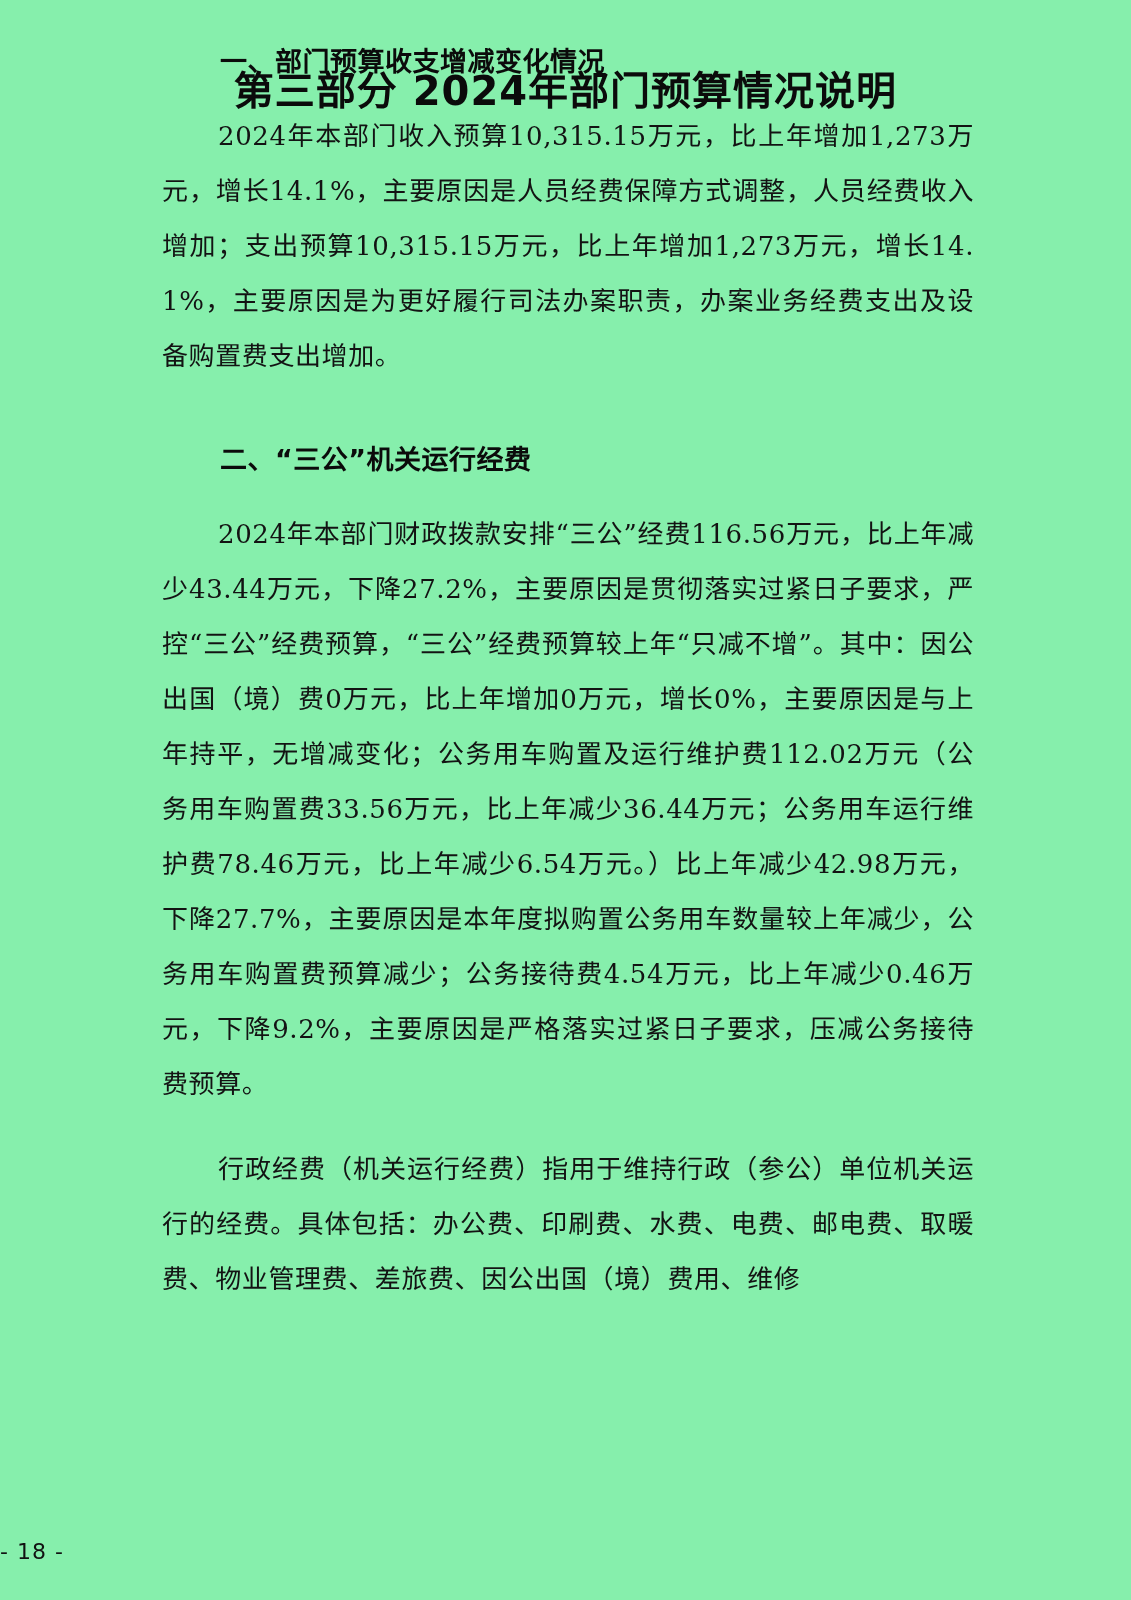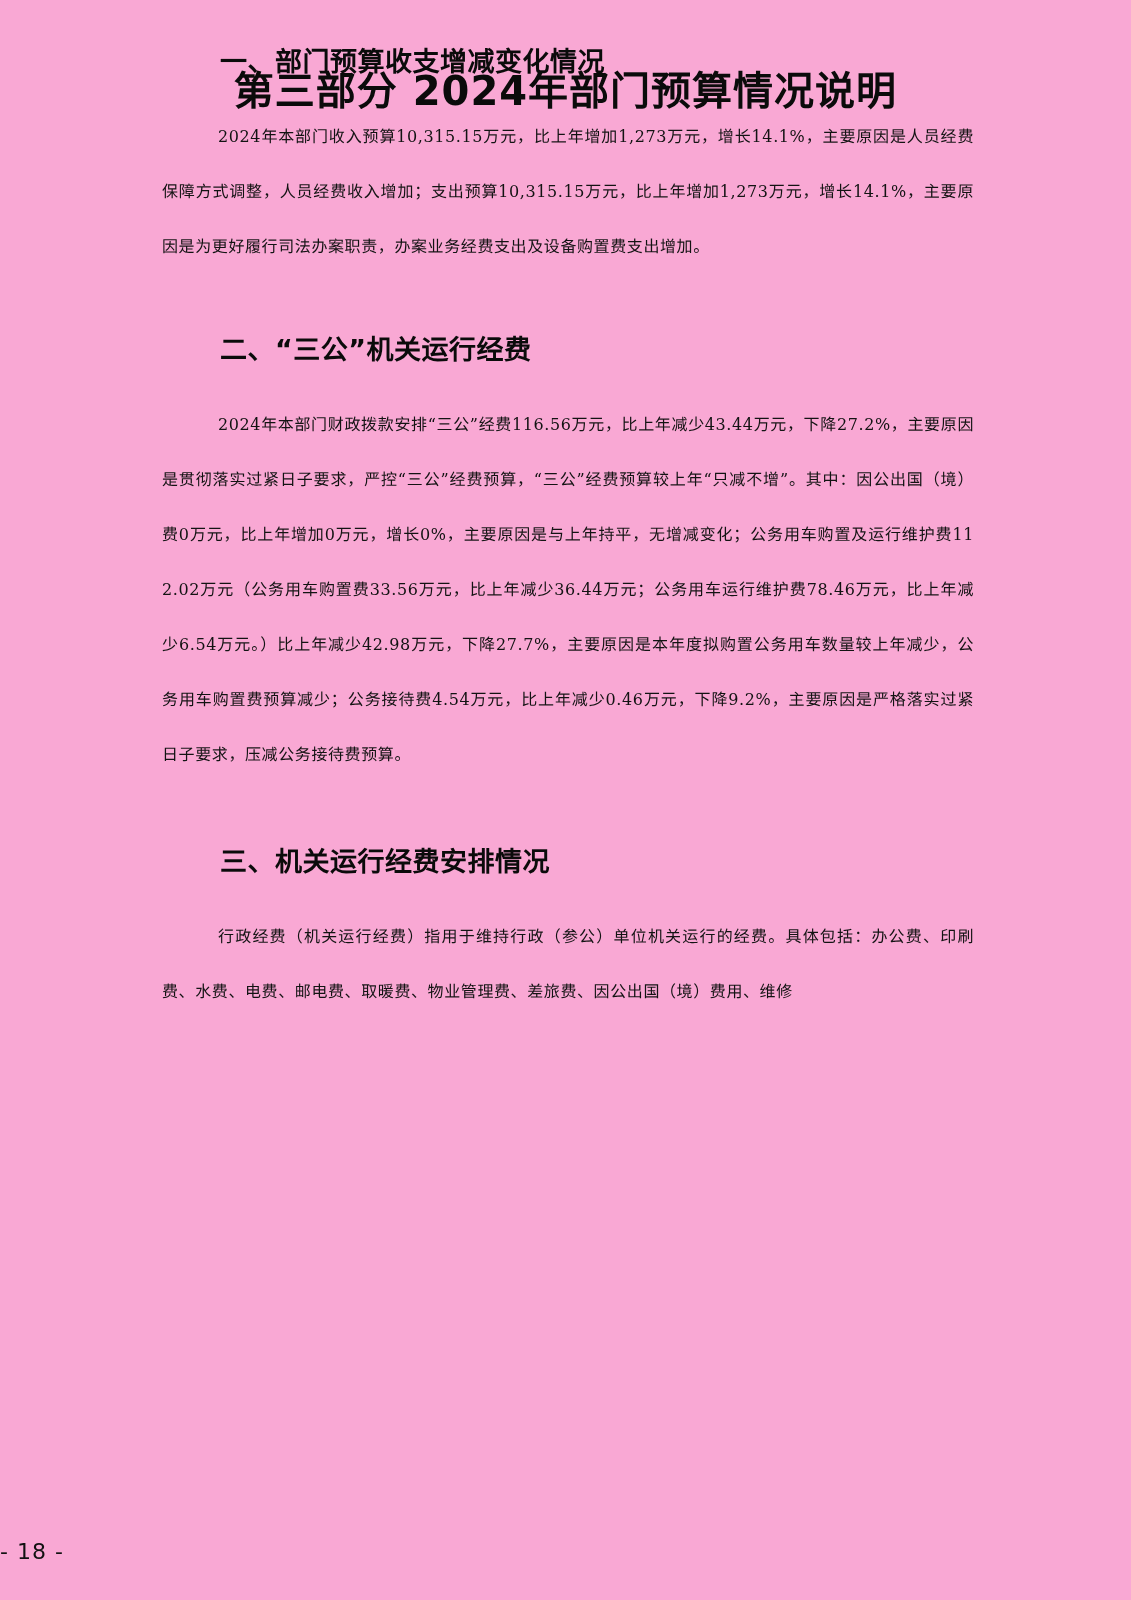--- a/index.html
+++ b/index.html
@@ -11,21 +11,21 @@
   body {
     font-family: "DejaVu Serif", "Liberation Serif", serif;
     color: #101010;
     -webkit-font-smoothing: antialiased;
   }
   .page {
     position: relative;
     width: 1131px;
     height: 1600px;
     margin: 0 auto;
-    background: #f9a8d4;
+    background: #86efac;
     overflow: hidden;
     box-sizing: border-box;
   }
   .content {
     position: absolute;
     left: 162px;
     top: 0;
     width: 812px;
   }
   .doc-title {
@@ -49,21 +49,21 @@
     padding-left: 58px;
     letter-spacing: 0.5px;
     white-space: nowrap;
   }
   .h1-space  { margin-top: 44px; }
   .h2-space  { margin-top: 58px; }
   .h3-space  { margin-top: 62px; }
 
   .para {
     font-family: "DejaVu Serif", "Liberation Serif", serif;
-    font-size: 16px;
+    font-size: 26px;
     line-height: 55px;
     color: #131313;
     margin: 0;
     text-align: justify;
     text-justify: inter-character;
     text-indent: 56px;
     letter-spacing: 0.6px;
     word-break: break-all;
   }
   .p1-space { margin-top: 30px; }
@@ -91,21 +91,20 @@
   <div class="content">
 
     <h2 class="section-heading h1-space">一、部门预算收支增减变化情况</h2>
 
     <p class="para p1-space">2024年本部门收入预算10,315.15万元，比上年增加1,273万元，增长14.1%，主要原因是人员经费保障方式调整，人员经费收入增加；支出预算10,315.15万元，比上年增加1,273万元，增长14.1%，主要原因是为更好履行司法办案职责，办案业务经费支出及设备购置费支出增加。</p>
 
     <h2 class="section-heading h2-space">二、“三公”机关运行经费</h2>
 
     <p class="para p2-space">2024年本部门财政拨款安排“三公”经费116.56万元，比上年减少43.44万元，下降27.2%，主要原因是贯彻落实过紧日子要求，严控“三公”经费预算，“三公”经费预算较上年“只减不增”。其中：因公出国（境）费0万元，比上年增加0万元，增长0%，主要原因是与上年持平，无增减变化；公务用车购置及运行维护费112.02万元（公务用车购置费33.56万元，比上年减少36.44万元；公务用车运行维护费78.46万元，比上年减少6.54万元。）比上年减少42.98万元，下降27.7%，主要原因是本年度拟购置公务用车数量较上年减少，公务用车购置费预算减少；公务接待费4.54万元，比上年减少0.46万元，下降9.2%，主要原因是严格落实过紧日子要求，压减公务接待费预算。</p>
 
-    <h2 class="section-heading h3-space">三、机关运行经费安排情况</h2>
 
     <p class="para p3-space">行政经费（机关运行经费）指用于维持行政（参公）单位机关运行的经费。具体包括：办公费、印刷费、水费、电费、邮电费、取暖费、物业管理费、差旅费、因公出国（境）费用、维修</p>
 
   </div>
 
   <div class="page-number">- 18 -</div>
 
 </div>
 
 </body></html>

